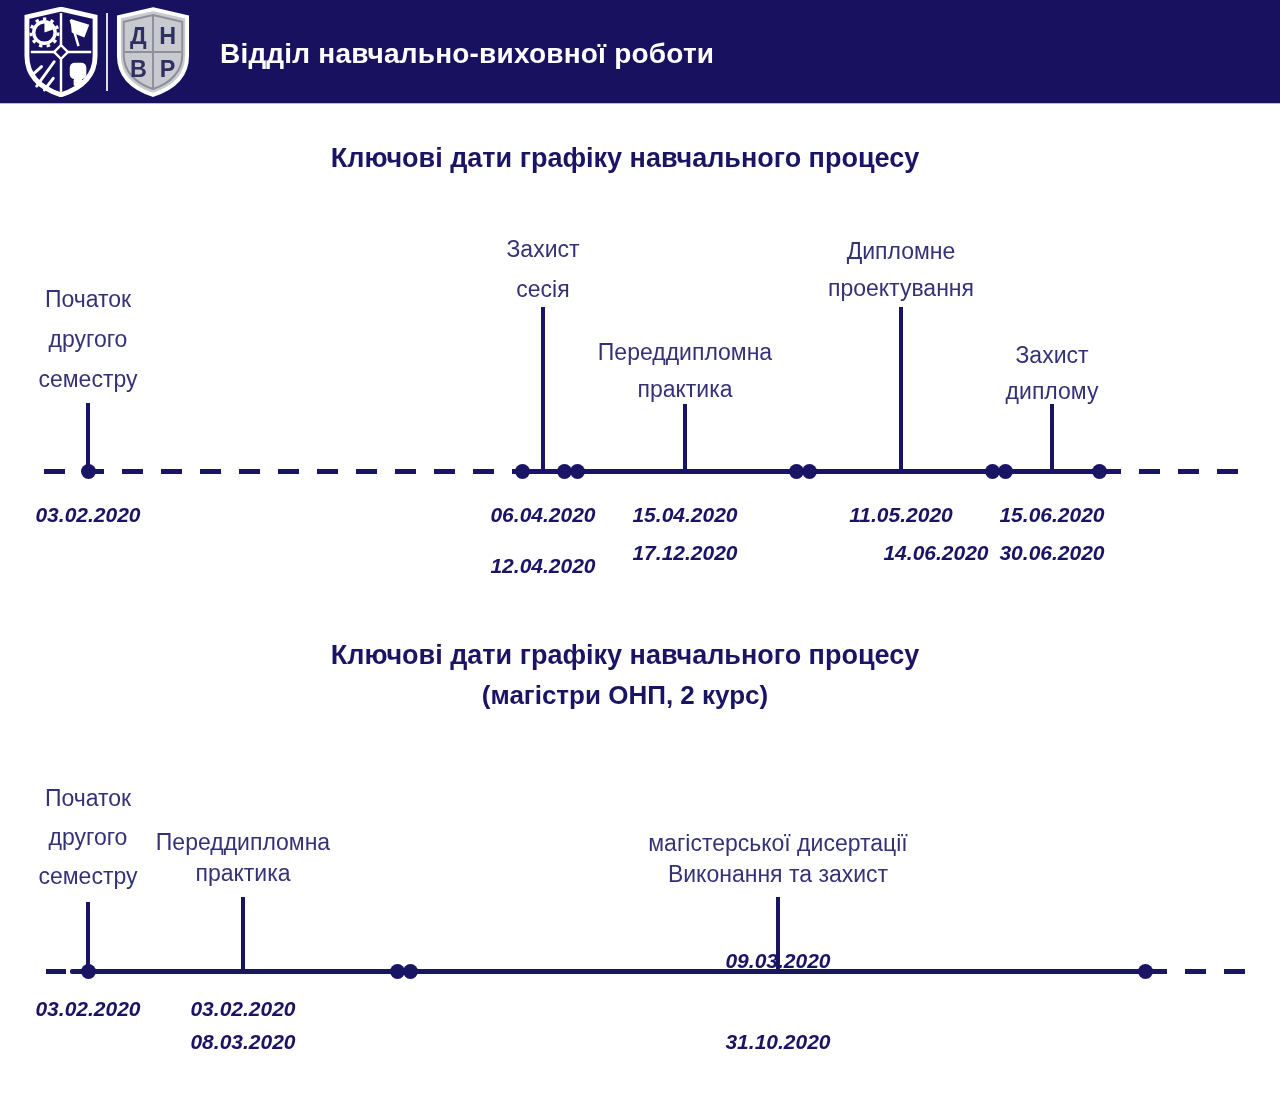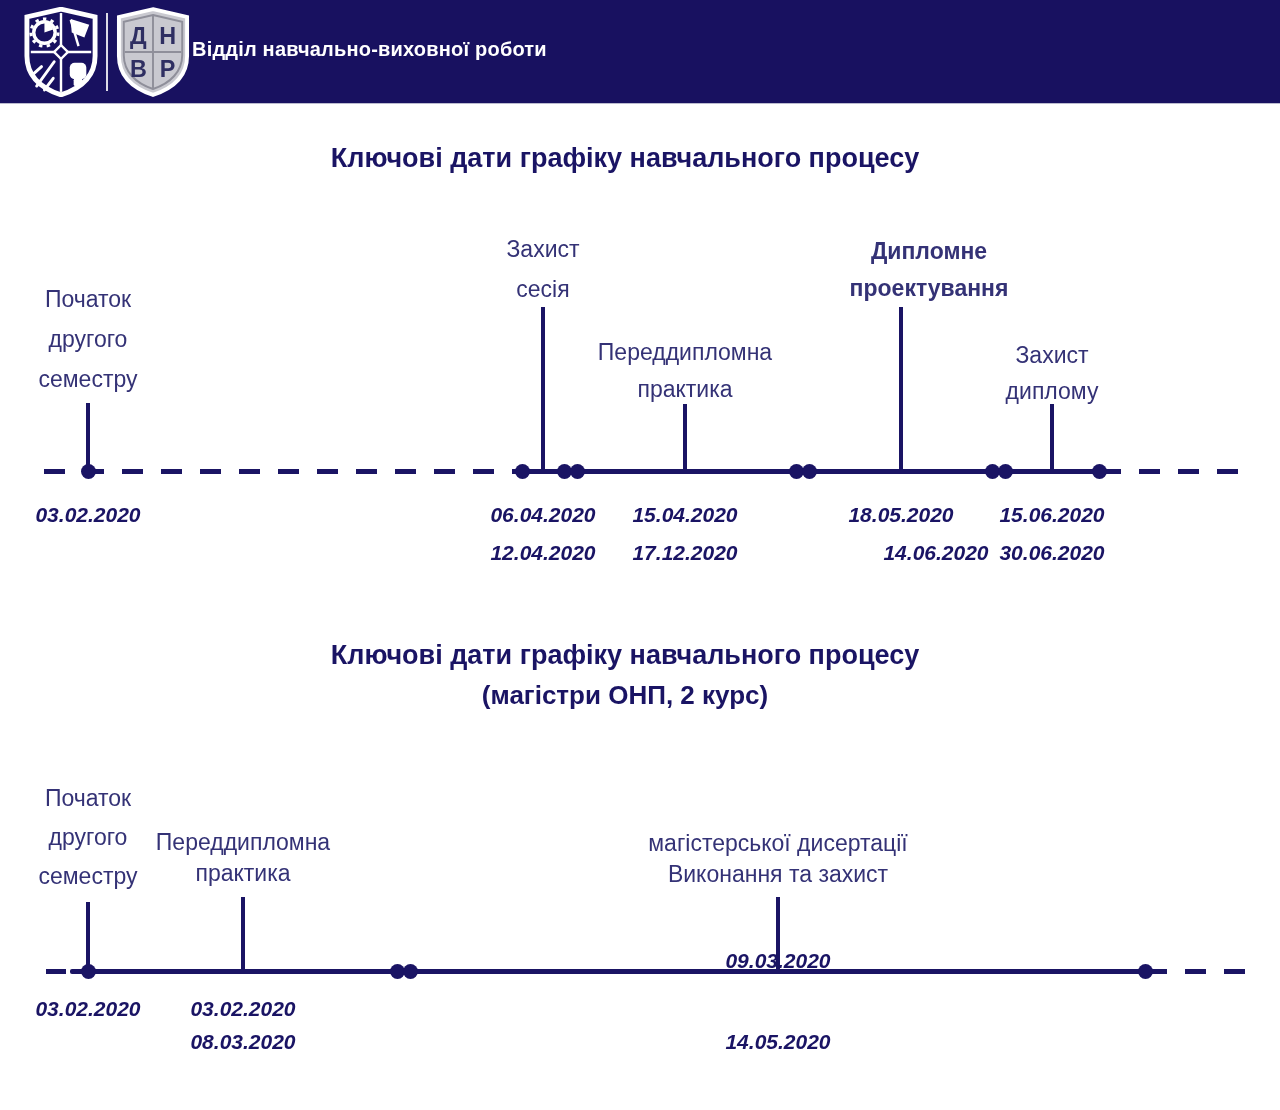--- a/index.html
+++ b/index.html
@@ -12,22 +12,22 @@
   .canvas{position:relative;width:1280px;height:1110px;background:#ffffff;
           font-family:"Liberation Sans",sans-serif;overflow:hidden;}
 
   
   .topbar{position:absolute;left:0;top:0;width:1280px;height:103px;background:var(--navy);
           box-shadow:0 1px 0 rgba(120,120,160,.5);}
   .logo{position:absolute;top:7px;width:74px;height:90px;}
   .logo.kpi{left:24px;}
   .logo.dnvr{left:116px;}
   .hdiv{position:absolute;left:106px;top:13px;width:2px;height:78px;background:rgba(255,255,255,.85);}
-  .htitle{position:absolute;left:192px;top:38px;margin:0;color:#ffffff;
-          font-size:20px;font-weight:bold;letter-spacing:.2px;white-space:nowrap;}
+  .htitle{position:absolute;left:220px;top:38px;margin:0;color:#ffffff;
+          font-size:28px;font-weight:bold;letter-spacing:.2px;white-space:nowrap;}
 
   
   .stitle,.ssub{position:absolute;left:0;width:1226px;text-align:center;margin:12px;
                 color:var(--ink);font-weight:bold;white-space:nowrap;}
   .stitle{font-size:27px;}
   .ssub{font-size:26px;}
 
   
   .tlseg{position:absolute;height:5px;}
   .tlseg.solid{background:var(--ink);border-radius:2px;}
@@ -106,34 +106,34 @@
         <div>другого</div>
         <div>семестру</div>
       </div>
       <div class="evdate" style="left: 88px; top: 503px;">03.02.2020</div>
       <div class="tick" style="left: 541px; top: 307px; height: 164px;"></div>
       <div class="evlabel" style="left: 543px; top: 229px; line-height: 40px;">
         <div>Захист</div>
         <div>сесія</div>
       </div>
       <div class="evdate" style="left: 543px; top: 503px;">06.04.2020</div>
-      <div class="evdate" style="left: 543px; top: 541px;">12.04.2020</div>
+      <div class="evdate" style="left: 543px; top: 554px;">12.04.2020</div>
       <div class="tick" style="left: 683px; top: 404px; height: 67px;"></div>
       <div class="evlabel" style="left: 685px; top: 334px; line-height: 37px;">
         <div>Переддипломна</div>
         <div>практика</div>
       </div>
       <div class="evdate" style="left: 685px; top: 503px;">15.04.2020</div>
       <div class="evdate" style="left: 685px; top: 541px;">17.12.2020</div>
       <div class="tick" style="left: 899px; top: 307px; height: 164px;"></div>
-      <div class="evlabel" style="left: 929px; top: 233px; line-height: 37px; font-weight: bold;">
+      <div class="evlabel" style="left: 901px; top: 233px; line-height: 37px;">
         <div>Дипломне</div>
         <div>проектування</div>
       </div>
-      <div class="evdate" style="left: 901px; top: 503px;">18.05.2020</div>
+      <div class="evdate" style="left: 901px; top: 503px;">11.05.2020</div>
       <div class="evdate" style="left: 901px; top: 541px; margin-left: 35px;">14.06.2020</div>
       <div class="tick" style="left: 1050px; top: 404px; height: 67px;"></div>
       <div class="evlabel" style="left: 1052px; top: 337px; line-height: 36px;">
         <div>Захист</div>
         <div>диплому</div>
       </div>
       <div class="evdate" style="left: 1052px; top: 503px;">15.06.2020</div>
       <div class="evdate" style="left: 1052px; top: 541px;">30.06.2020</div>
       <div class="dot" style="left: 80.5px; top: 463.5px;"></div>
       <div class="dot" style="left: 514.5px; top: 463.5px;"></div>
@@ -160,19 +160,19 @@
         <div>практика</div>
       </div>
       <div class="evdate" style="left: 243px; top: 997px;">03.02.2020</div>
       <div class="evdate" style="left: 243px; top: 1030px;">08.03.2020</div>
       <div class="tick" style="left: 776px; top: 897px; height: 74px;"></div>
       <div class="evlabel" style="left: 778px; top: 828px; line-height: 31px;">
         <div>магістерської дисертації</div>
         <div>Виконання та захист</div>
       </div>
       <div class="evdate" style="left: 778px; top: 949px;">09.03.2020</div>
-      <div class="evdate" style="left: 778px; top: 1030px;">14.05.2020</div>
+      <div class="evdate" style="left: 778px; top: 1030px;">31.10.2020</div>
       <div class="dot" style="left: 80.5px; top: 963.5px;"></div>
       <div class="dot" style="left: 389.5px; top: 963.5px;"></div>
       <div class="dot" style="left: 402.5px; top: 963.5px;"></div>
       <div class="dot" style="left: 1137.5px; top: 963.5px;"></div>
     </div>
 </div>
 
 </body></html>

